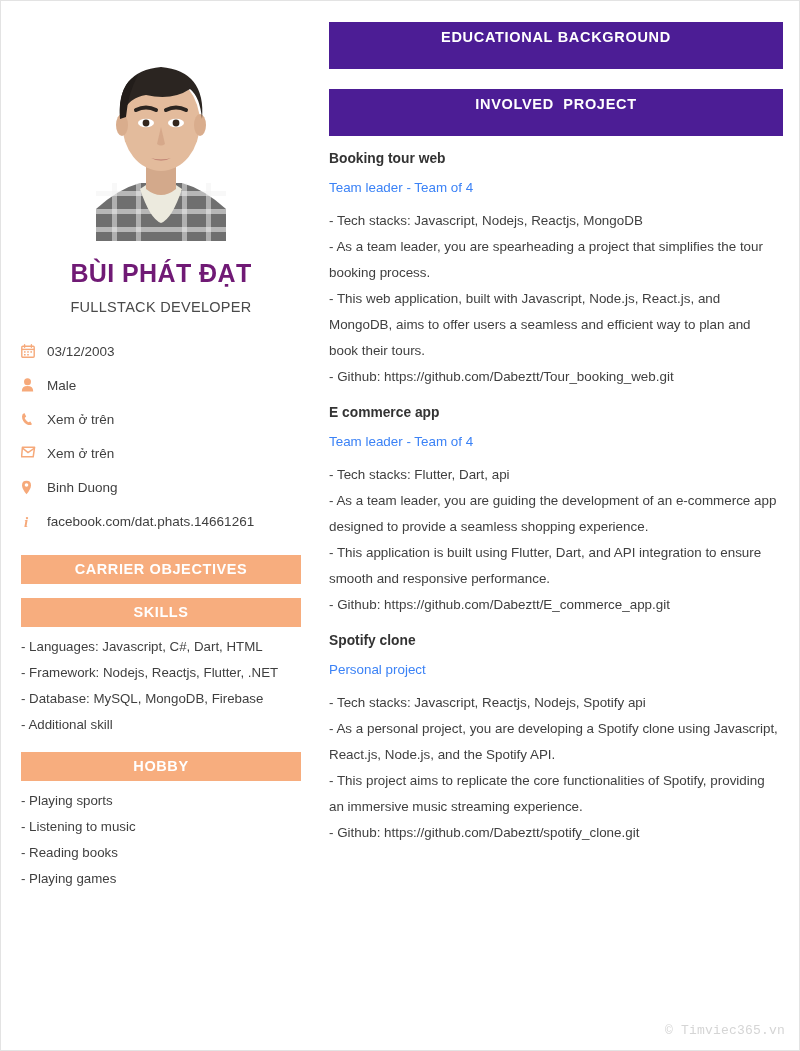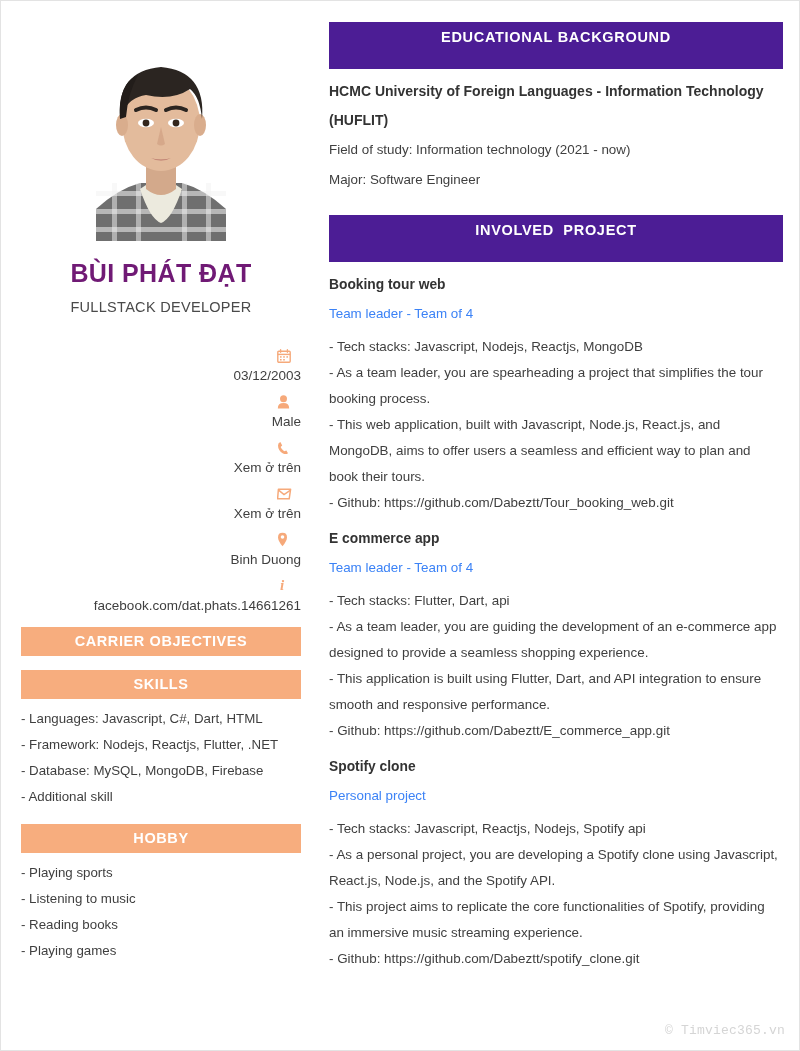--- a/index.html
+++ b/index.html
@@ -59,24 +59,23 @@
     text-align: center;
     font-size: 14.5px;
     color: #4a4a4a;
     letter-spacing: .3px;
   }
 
   .contact-list { margin-top: 29px; }
 
   .contact-row {
     display: flex;
-    align-items: flex-end;
+    align-items: flex-start;
     min-height: 27px;
     margin-bottom: 7px;
-    flex-direction: column;
   }
   .contact-ico {
     width: 24px;
     flex: 0 0 24px;
     display: flex;
     align-items: center;
     justify-content: flex-start;
     color: #f6a97a;
   }
   .contact-ico svg { display: block; }
@@ -315,25 +314,20 @@
         <div class="left-para">- Listening to music</div>
         <div class="left-para">- Reading books</div>
         <div class="left-para">- Playing games</div>
       </div>
 
     </div>
 
     <div class="col-right">
 
       <div class="r-sec-bar">EDUCATIONAL BACKGROUND</div>
-      <div class="edu-block">
-        <div class="edu-school">HCMC University of Foreign Languages - Information Technology (HUFLIT)</div>
-        <div class="edu-line">Field of study: Information technology (2021 - now)</div>
-        <div class="edu-line">Major: Software Engineer</div>
-      </div>
 
       <div class="proj-gap"></div>
 
       <div class="r-sec-bar">INVOLVED  PROJECT</div>
 
       <div class="proj">
         <div class="proj-title">Booking tour web</div>
         <div class="proj-role">Team leader - Team of 4</div>
         <div class="proj-desc">- Tech stacks: Javascript, Nodejs, Reactjs, MongoDB
 - As a team leader, you are spearheading a project that simplifies the tour booking process.

